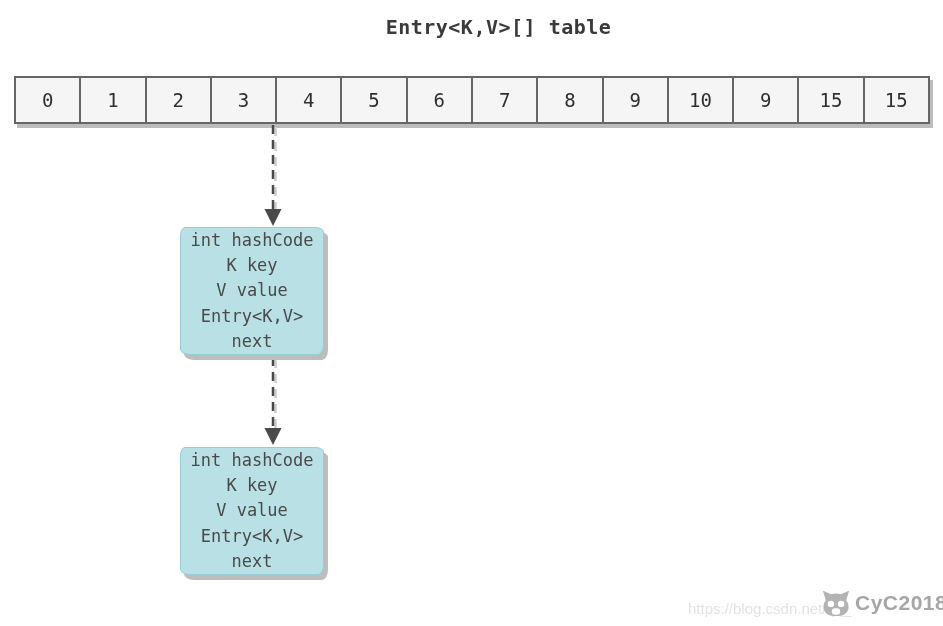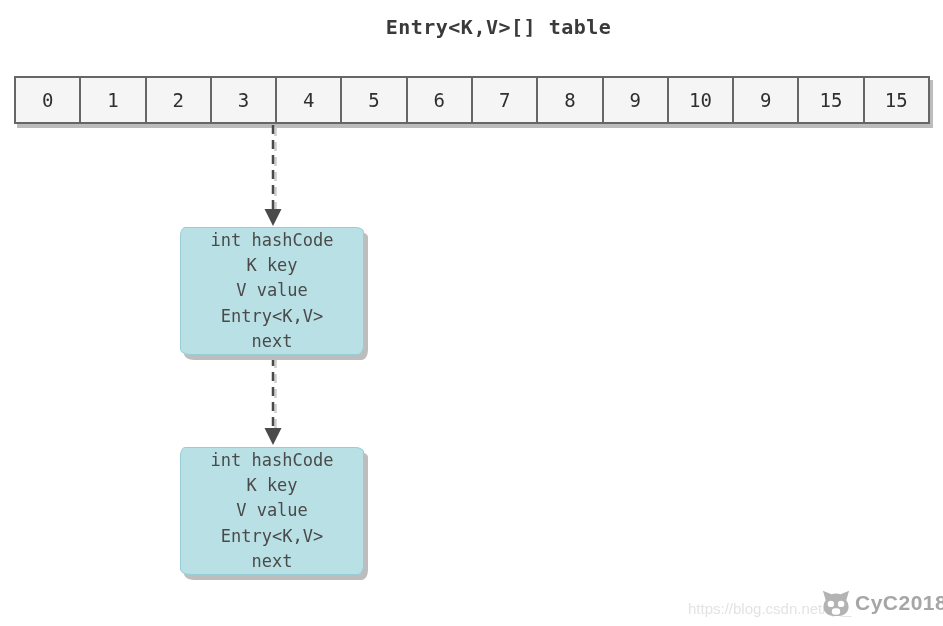--- a/index.html
+++ b/index.html
@@ -54,21 +54,21 @@
     position: absolute;
     left: 0; top: 0;
     width: 943px; height: 626px;
     pointer-events: none;
   }
 
   
   .entry-node {
     position: absolute;
     left: 180px;
-    width: 184px;
+    width: 144px;
     height: 128px;
     background: #b9e0e5;
     border: 1px solid #97ced6;
     border-radius: 5px 9px 6px 10px / 9px 5px 10px 6px;
     box-shadow: 4px 5px 0 #bdbdbd;
     box-sizing: border-box;
     display: flex;
     flex-direction: column;
     justify-content: center;
     align-items: center;

